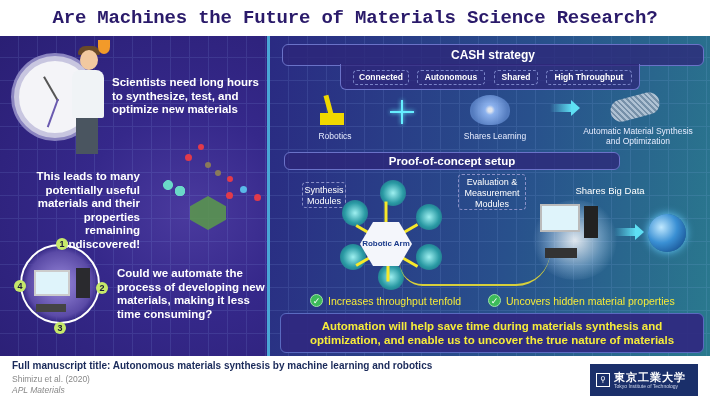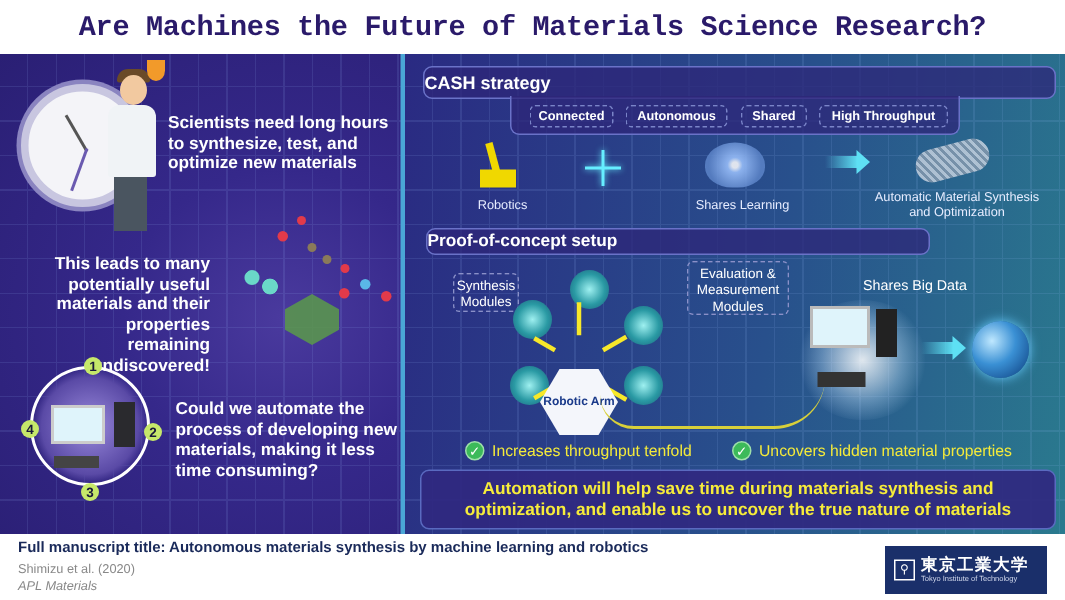--- a/index.html
+++ b/index.html
@@ -42,41 +42,41 @@
   .cycle { position: absolute; left: 20px; top: 208px; width: 80px; height: 80px; border: 2px solid #fff; border-radius: 50%;
     background: radial-gradient(circle, #9a8adc 0%, #5a4aa6 60%, transparent 72%); }
   .cycle-num { position: absolute; width: 12px; height: 12px; border-radius: 50%; background: #c6e86a; color: #1a1a3a;
     font-size: 9px; font-weight: bold; text-align: center; line-height: 12px; }
   .monitor { position: absolute; left: 34px; top: 234px; width: 36px; height: 26px; background: #dff4fb; border: 2px solid #ccc; }
   .tower { position: absolute; left: 76px; top: 232px; width: 14px; height: 30px; background: #2a2a2e; }
   .keyboard { position: absolute; left: 36px; top: 268px; width: 30px; height: 8px; background: #444; }
 
   
   .box { position: absolute; border: 1px solid #6a72c8; border-radius: 6px; background: rgba(45,38,120,0.75); }
-  .box-title { color: #fff; font-weight: bold; font-size: 12px; text-align: left; }
+  .box-title { color: #fff; font-weight: bold; font-size: 12px; text-align: center; }
   .pill { position: absolute; top: 70px; height: 15px; border: 1px dashed #7a84c8; border-radius: 4px; color: #fff; font-size: 8.5px;
     font-weight: bold; line-height: 13px; text-align: center; }
   .rlabel { position: absolute; color: #e6ecff; font-size: 8.5px; text-align: center; line-height: 10px; }
   .robot { position: absolute; left: 320px; top: 95px; width: 24px; height: 30px; }
   .robot .base { position: absolute; left: 0; bottom: 0; width: 24px; height: 12px; background: #f0d800; }
   .robot .arm { position: absolute; left: 6px; top: 0; width: 5px; height: 20px; background: #f0d800; transform: rotate(-15deg); }
   .plus { position: absolute; left: 390px; top: 100px; width: 24px; height: 24px; }
   .plus::before { content: ""; position: absolute; left: 0; top: 11px; width: 24px; height: 2px; background: #6ef; box-shadow: 0 0 4px #6ef; }
   .plus::after { content: ""; position: absolute; left: 11px; top: 0; width: 2px; height: 24px; background: #6ef; box-shadow: 0 0 4px #6ef; }
   .brain { position: absolute; left: 470px; top: 95px; width: 40px; height: 30px; border-radius: 50% 50% 45% 45%;
     background: radial-gradient(circle, #fff 0 8%, #9ec4ff 20%, #5c84c8 70%); opacity: 0.85; }
   .arrow-cyan { position: absolute; width: 22px; height: 8px; background: linear-gradient(90deg, transparent, #5ee0f4); }
   .arrow-cyan::after { content: ""; position: absolute; right: -8px; top: -4px; border-left: 9px solid #5ee0f4; border-top: 8px solid transparent; border-bottom: 8px solid transparent; }
   .tube { position: absolute; left: 610px; top: 96px; width: 50px; height: 22px; border-radius: 12px;
     background: repeating-linear-gradient(60deg, #cfd8e4 0 2px, #8a9cb0 2px 4px); transform: rotate(-15deg); opacity: 0.8; }
 
   .dashed { position: absolute; border: 1px dashed #8a90c8; border-radius: 4px; color: #fff; font-size: 9px; text-align: center; line-height: 11px; }
   .hex { position: absolute; left: 360px; top: 222px; width: 52px; height: 44px; background: #f4f6fb;
     clip-path: polygon(25% 0, 75% 0, 100% 50%, 75% 100%, 25% 100%, 0 50%);
-    color: #1a3a8a; font-size: 8px; font-weight: bold; text-align: center; display: flex; align-items: center; justify-content: center; line-height: 10px; margin-top: 24px; }
+    color: #1a3a8a; font-size: 8px; font-weight: bold; text-align: center; display: flex; align-items: center; justify-content: center; line-height: 10px; }
   .module { position: absolute; width: 22px; height: 22px; border-radius: 50%;
     background: radial-gradient(circle, #9ef0f0 0%, #2a9aa4 55%, #1a5a7a 100%); }
   .yarrow { position: absolute; background: #f7e82a; height: 3px; transform-origin: left center; }
 
   .pc-glow { position: absolute; left: 530px; top: 200px; width: 90px; height: 80px; border-radius: 50%;
     background: radial-gradient(circle, rgba(255,255,255,0.85) 0%, rgba(200,230,255,0.35) 45%, transparent 70%); }
   .pc-monitor { position: absolute; left: 540px; top: 204px; width: 40px; height: 28px; background: #dff4fb; border: 2px solid #bbb; }
   .pc-tower { position: absolute; left: 584px; top: 206px; width: 14px; height: 32px; background: #222; }
   .pc-kbd { position: absolute; left: 545px; top: 248px; width: 32px; height: 10px; background: #333; }
   .globe { position: absolute; left: 648px; top: 214px; width: 38px; height: 38px; border-radius: 50%;

